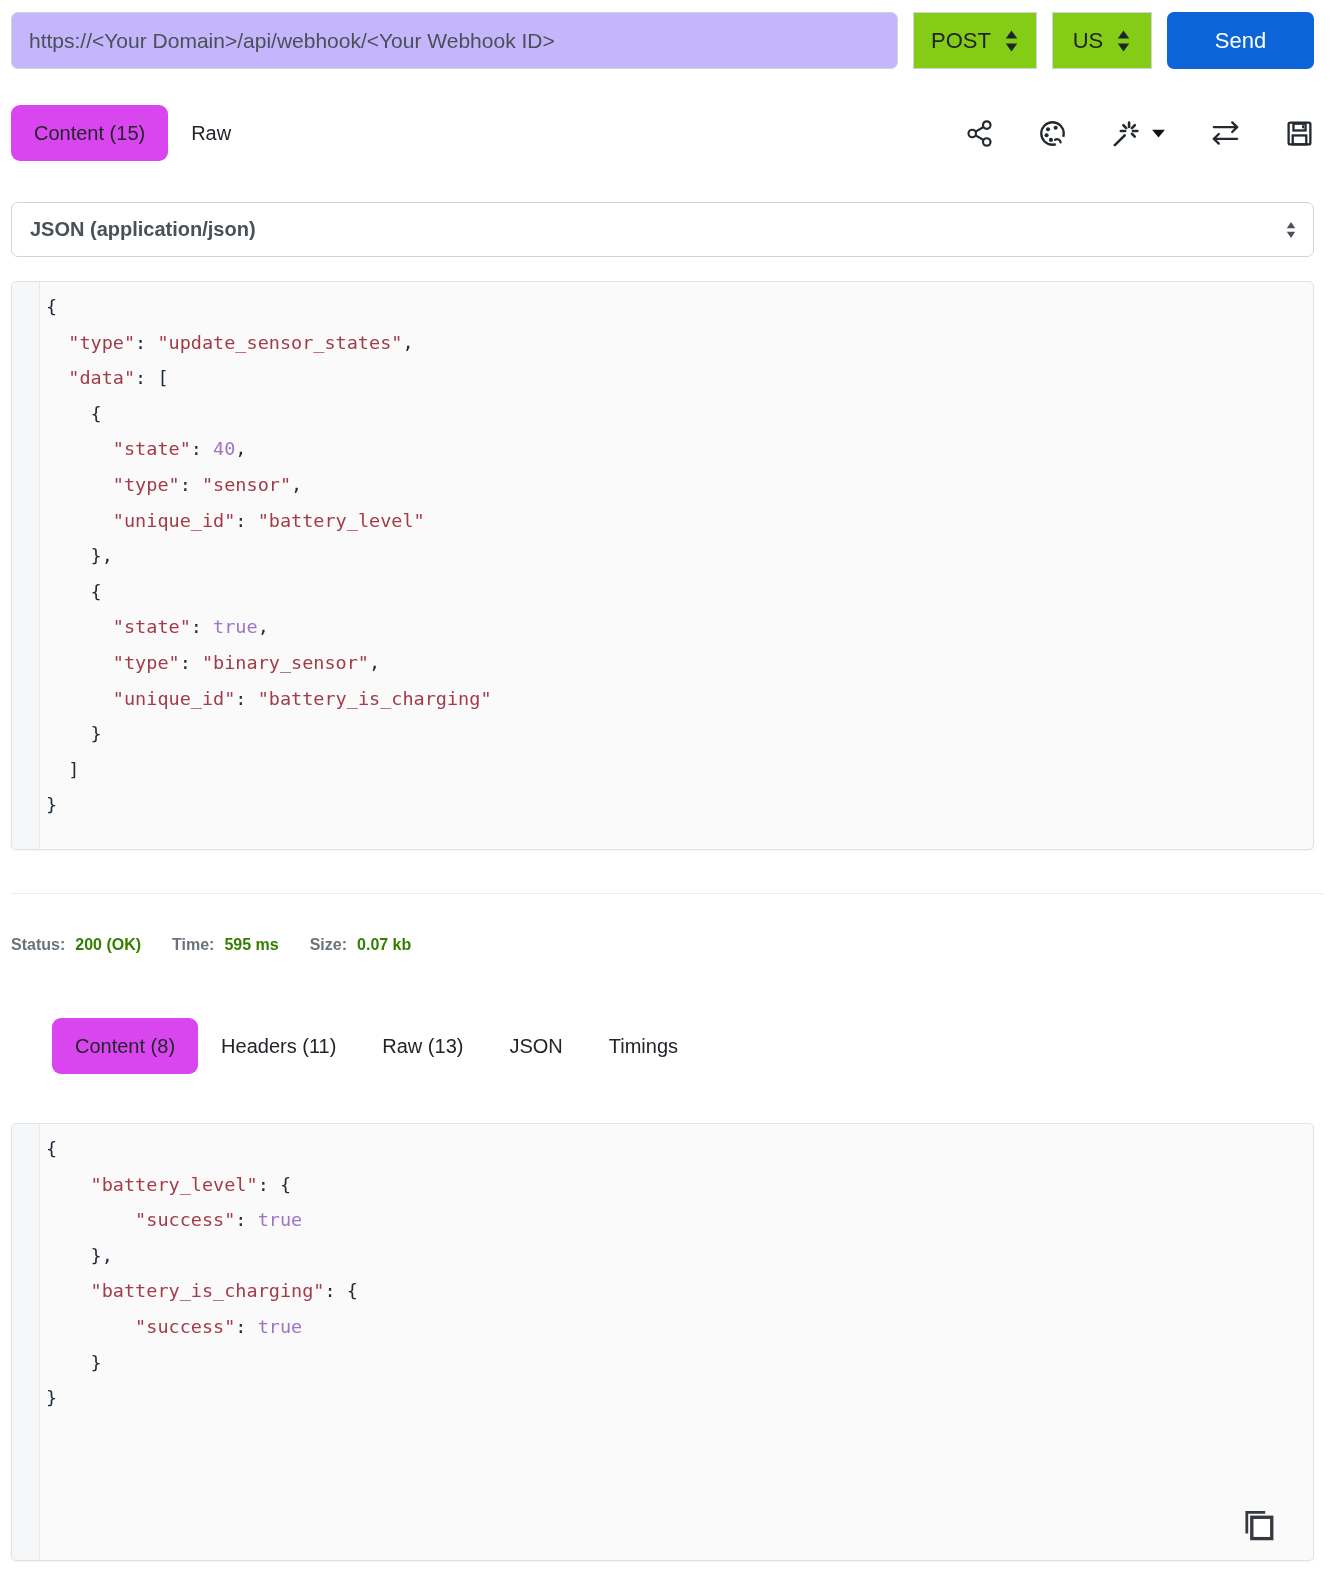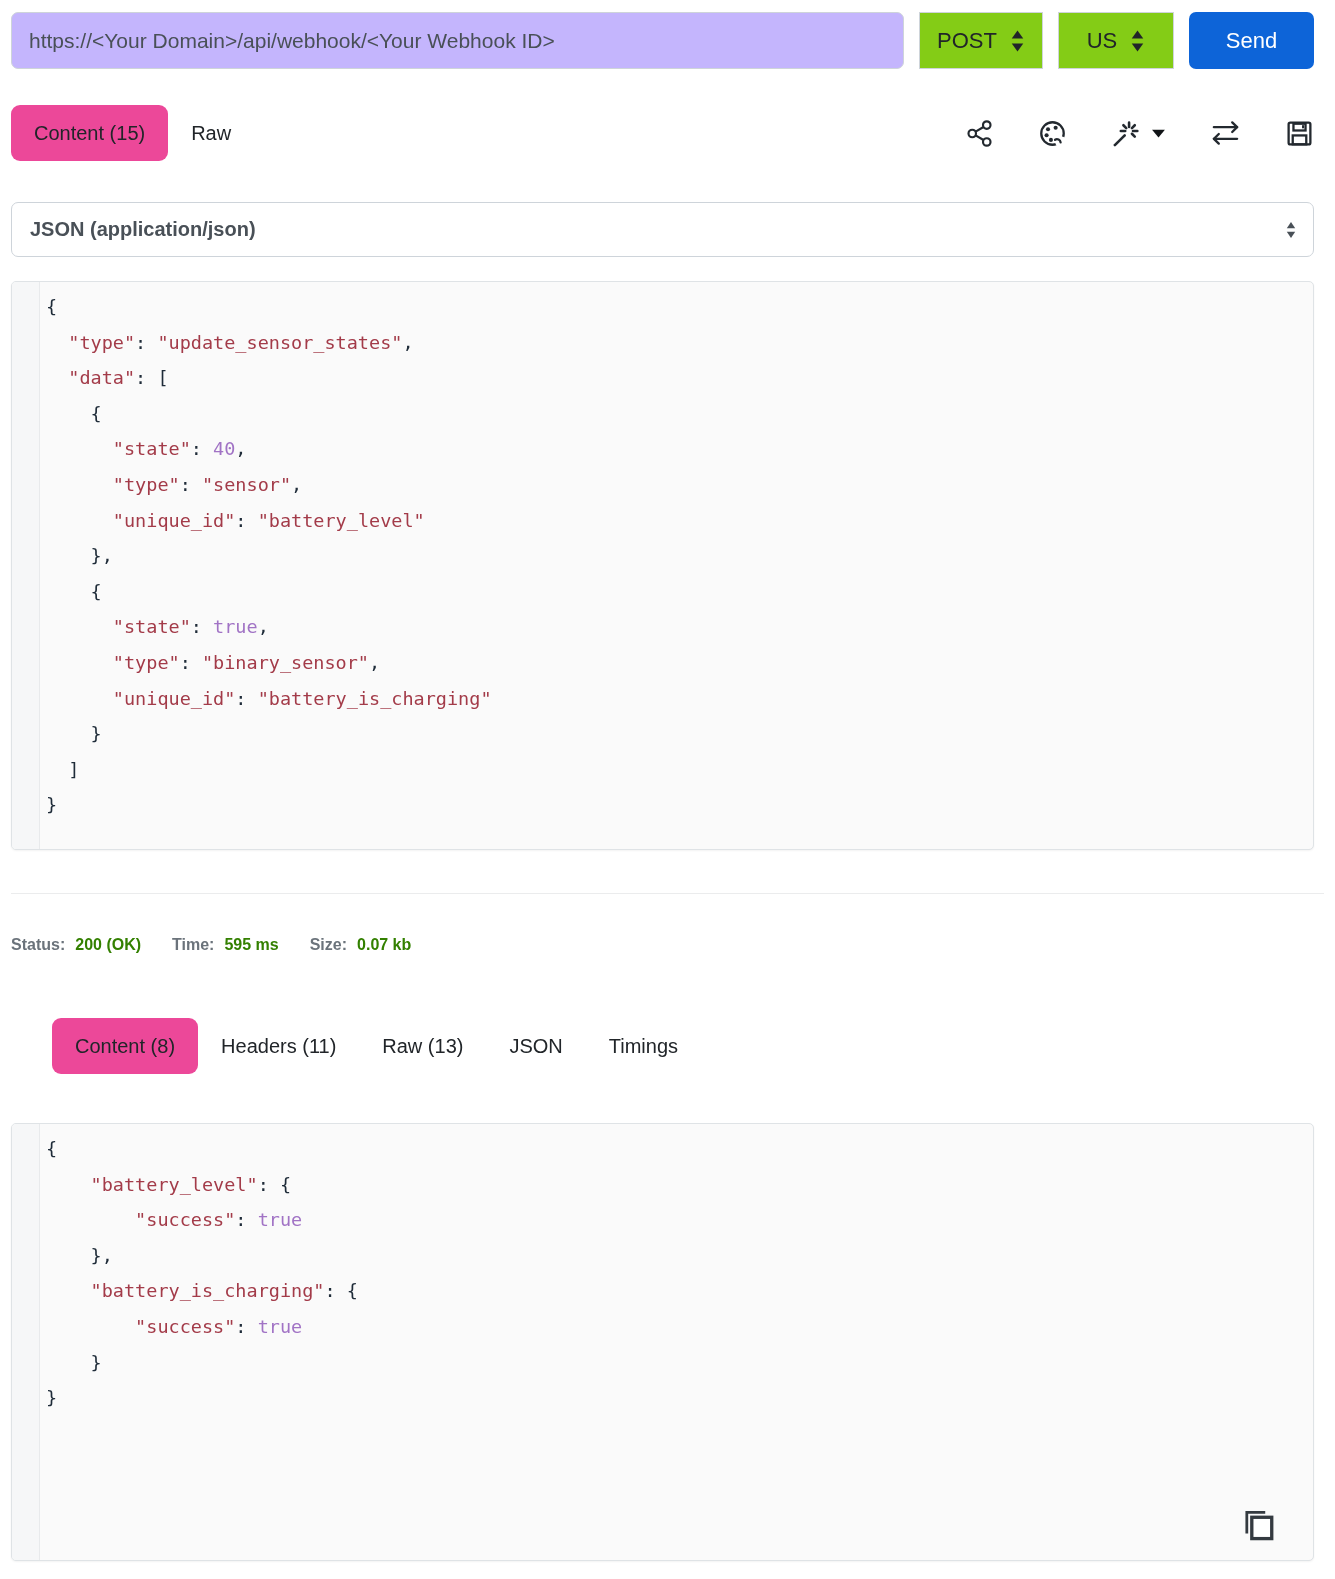--- a/index.html
+++ b/index.html
@@ -19,34 +19,34 @@
     flex:1; border:1px solid var(--border); border-radius:7px;
     padding:0 17px; font-size:21px; color:#495057; outline:none;
     font-family:"Liberation Sans", sans-serif; background:#c4b5fd;
   }
   .select-box {
     border:1px solid var(--border); border-radius:0; background:#84cc16;
     display:flex; align-items:center; justify-content:center; gap:13px;
     font-size:22px; color:#212529; cursor:pointer; user-select:none;
   }
   .method-select { width:124px; }
-  .region-select { width:116px;align-items:center; }
+  .region-select { width:100px;align-items:center; }
   .send-btn {
-    width:125px; border:none; border-radius:7px; background:var(--accent);
+    width:147px; border:none; border-radius:7px; background:var(--accent);
     color:#fff; font-size:22px; font-family:"Liberation Sans", sans-serif;
     cursor:pointer;
   }
 
   
   .tabs-row { display:flex; align-items:center; margin:36px 21px 0 11px; height:56px; }
   .tab {
     padding:0 23px; line-height:56px; font-size:20px; color:#212529;
     border-radius:9px; cursor:pointer; white-space:nowrap;
   }
-  .tab.active { background:#ec4899; }
+  .tab.active { background:#d946ef; }
   .toolbar { margin-left:auto; display:flex; align-items:center; gap:44px; }
   .icon-btn { background:none; border:none; padding:0; cursor:pointer; display:flex; align-items:center; gap:9px; }
 
   
   .ct-select {
     margin:41px 21px 0 11px; height:55px; border:1px solid var(--border);
     border-radius:7px; display:flex; align-items:center; justify-content:space-between;
     padding:0 16px 0 18px; font-size:20px; color:#495057; background:#fff; cursor:pointer;font-weight:bold;
   }
 

